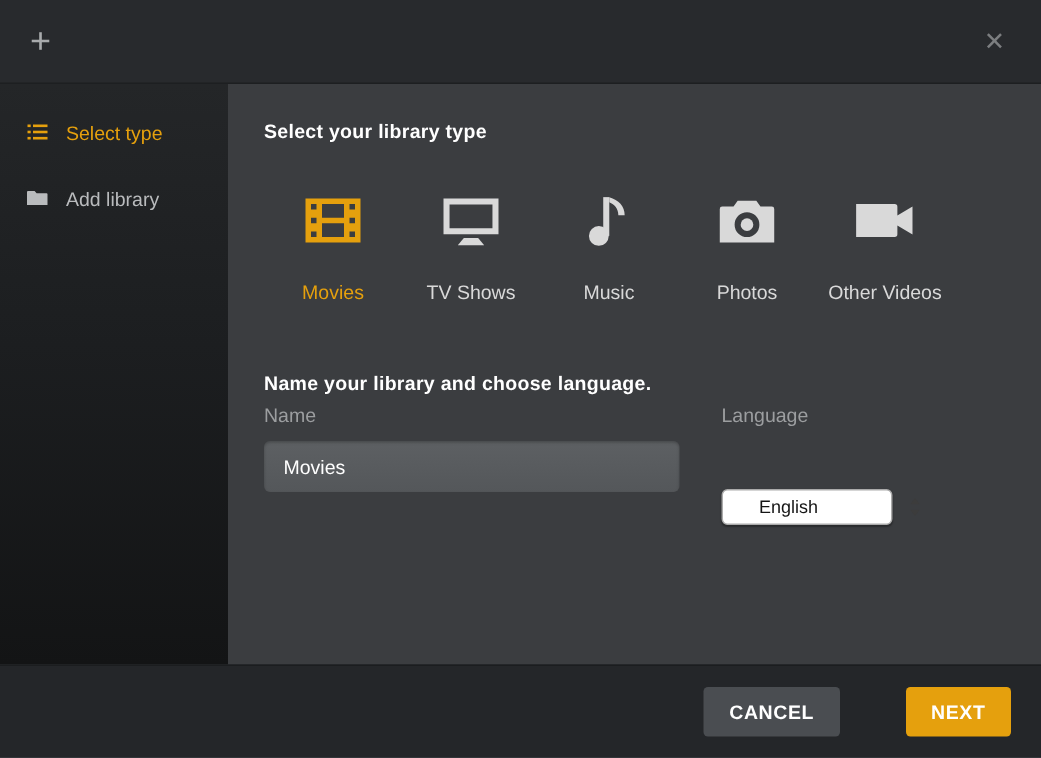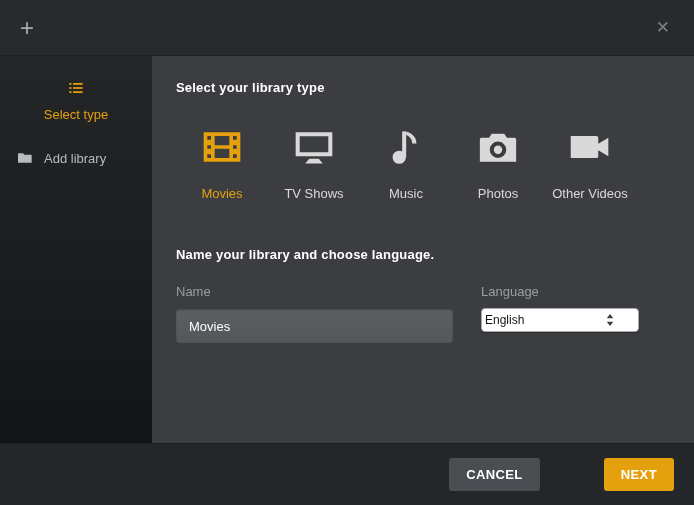--- a/index.html
+++ b/index.html
@@ -31,66 +31,66 @@
     flex:0 0 152px;width:152px;box-sizing:border-box;
     background:linear-gradient(180deg,#242628 0%,#1c1e20 45%,#131415 100%);
     padding-top:10px;
   }
   .side-item{
     display:flex;align-items:center;gap:11px;
     padding:14px 17px;font-size:13px;cursor:pointer;color:#b9bbbd;
   }
   .side-item .s-icon{flex:0 0 16px;display:flex;}
   .side-item .s-icon svg{width:16px;height:16px;display:block;fill:currentColor;}
-  .side-item.active{color:#e5a00d;flex-direction:column;}
+  .side-item.active{color:#e5a00d;}
   .side-item.dim{color:#6e7072;}
 
   .main{flex:1;padding:24px 24px 0 24px;box-sizing:border-box;}
 
   .section-title{color:#ffffff;font-size:13px;font-weight:bold;letter-spacing:.2px;}
 
   .types{display:flex;margin-top:30px;}
   .type-item{width:92px;text-align:center;cursor:pointer;color:#d9d9d9;}
   .type-item .t-icon svg{width:46px;height:44px;fill:currentColor;display:inline-block;}
   .type-item .t-label{margin-top:13px;font-size:13px;}
   .type-item.selected{color:#e5a00d;}
 
   .name-section{margin-top:46px;}
 
-  .fields{display:flex;margin-top:22px;}
+  .fields{display:flex;margin-top:6px;}
   .field{display:flex;flex-direction:column;}
   .field-label{color:#9c9ea0;font-size:13px;}
   .field-name{width:277px;}
   .name-input{
     margin-top:10px;height:34px;box-sizing:border-box;width:100%;
     background:linear-gradient(180deg,#5d6063,#54575a);
     border:none;border-radius:4px;color:#ffffff;font-size:13px;
     padding:0 13px;font-family:inherit;outline:none;
     box-shadow:inset 0 1px 2px rgba(0,0,0,.25);
   }
-  .field-language{margin-left:28px;width:138px;}
+  .field-language{margin-left:28px;width:138px;gap:33px;}
   .select-wrap{position:relative;margin-top:9px;width:138px;}
   .language-select{
-    width:158px;height:24px;box-sizing:border-box;
+    width:114px;height:24px;box-sizing:border-box;
     appearance:none;-webkit-appearance:none;-moz-appearance:none;
     background:#ffffff;border:1px solid #ababab;border-radius:4px;
-    font-size:12px;color:#151515;padding:0 22px 0 3px;font-family:inherit;
+    font-size:12px;color:#151515;padding:0 22px 0 24px;font-family:inherit;
     box-shadow:0 1px 1px rgba(0,0,0,.3);
   }
   .stepper-icon{
     position:absolute;right:5px;top:50%;transform:translateY(-50%);
     pointer-events:none;display:flex;color:#3c3c3c;
   }
   .stepper-icon svg{width:8px;height:14px;fill:currentColor;display:block;}
 
   
   .footer{
     flex:0 0 62px;background:#242629;border-top:1px solid #1b1d1f;
     display:flex;align-items:center;justify-content:flex-end;
-    padding:0 20px;gap:20px;box-sizing:border-box;
+    padding:0 20px;gap:0;box-sizing:border-box;
   }
   .btn{
     border:none;border-radius:3px;font-weight:bold;font-size:13px;
     padding:9px 17px;cursor:pointer;font-family:inherit;letter-spacing:.4px;
   }
   .btn-cancel{background:#4a4d51;color:#ffffff;}
   .btn-next{background:#e5a00d;color:#ffffff;margin-left:44px;}
 </style>
 </head>
 <body>

